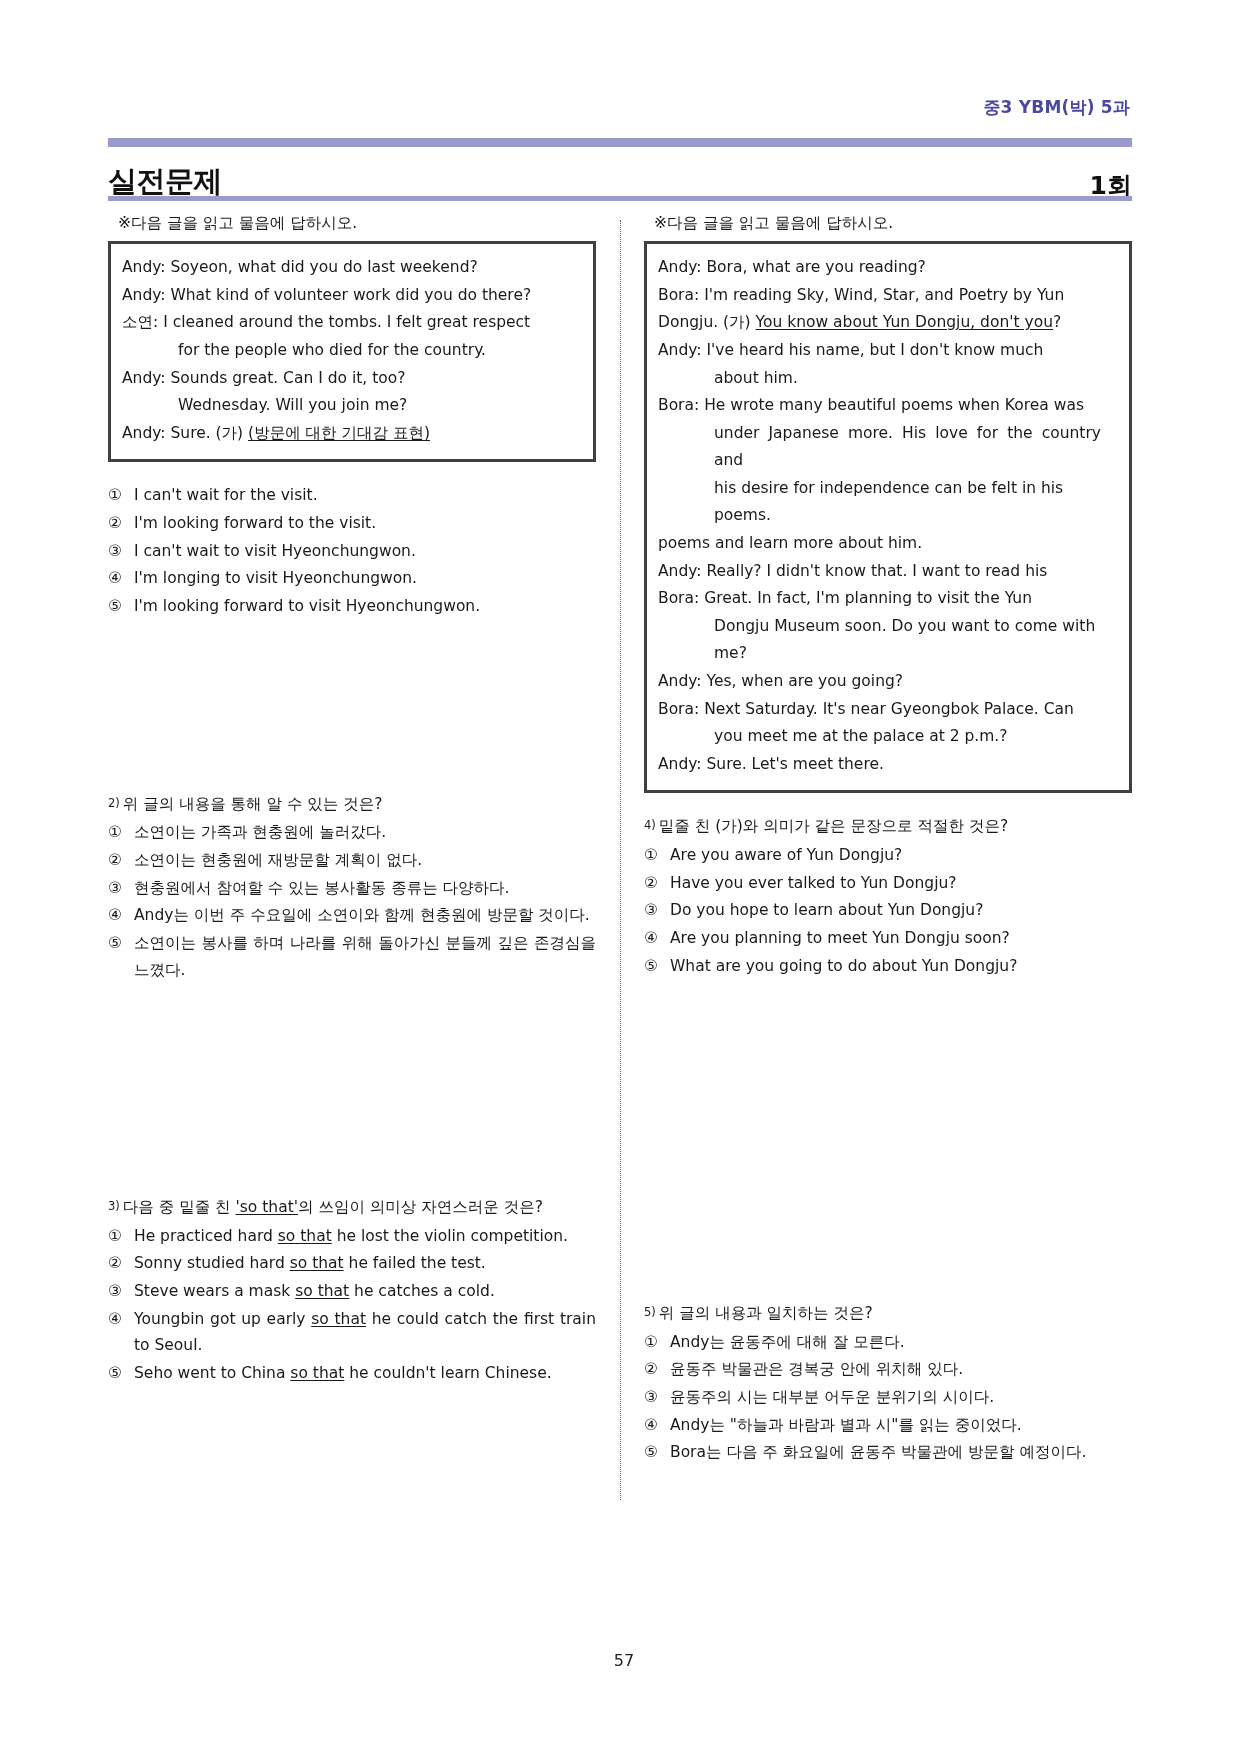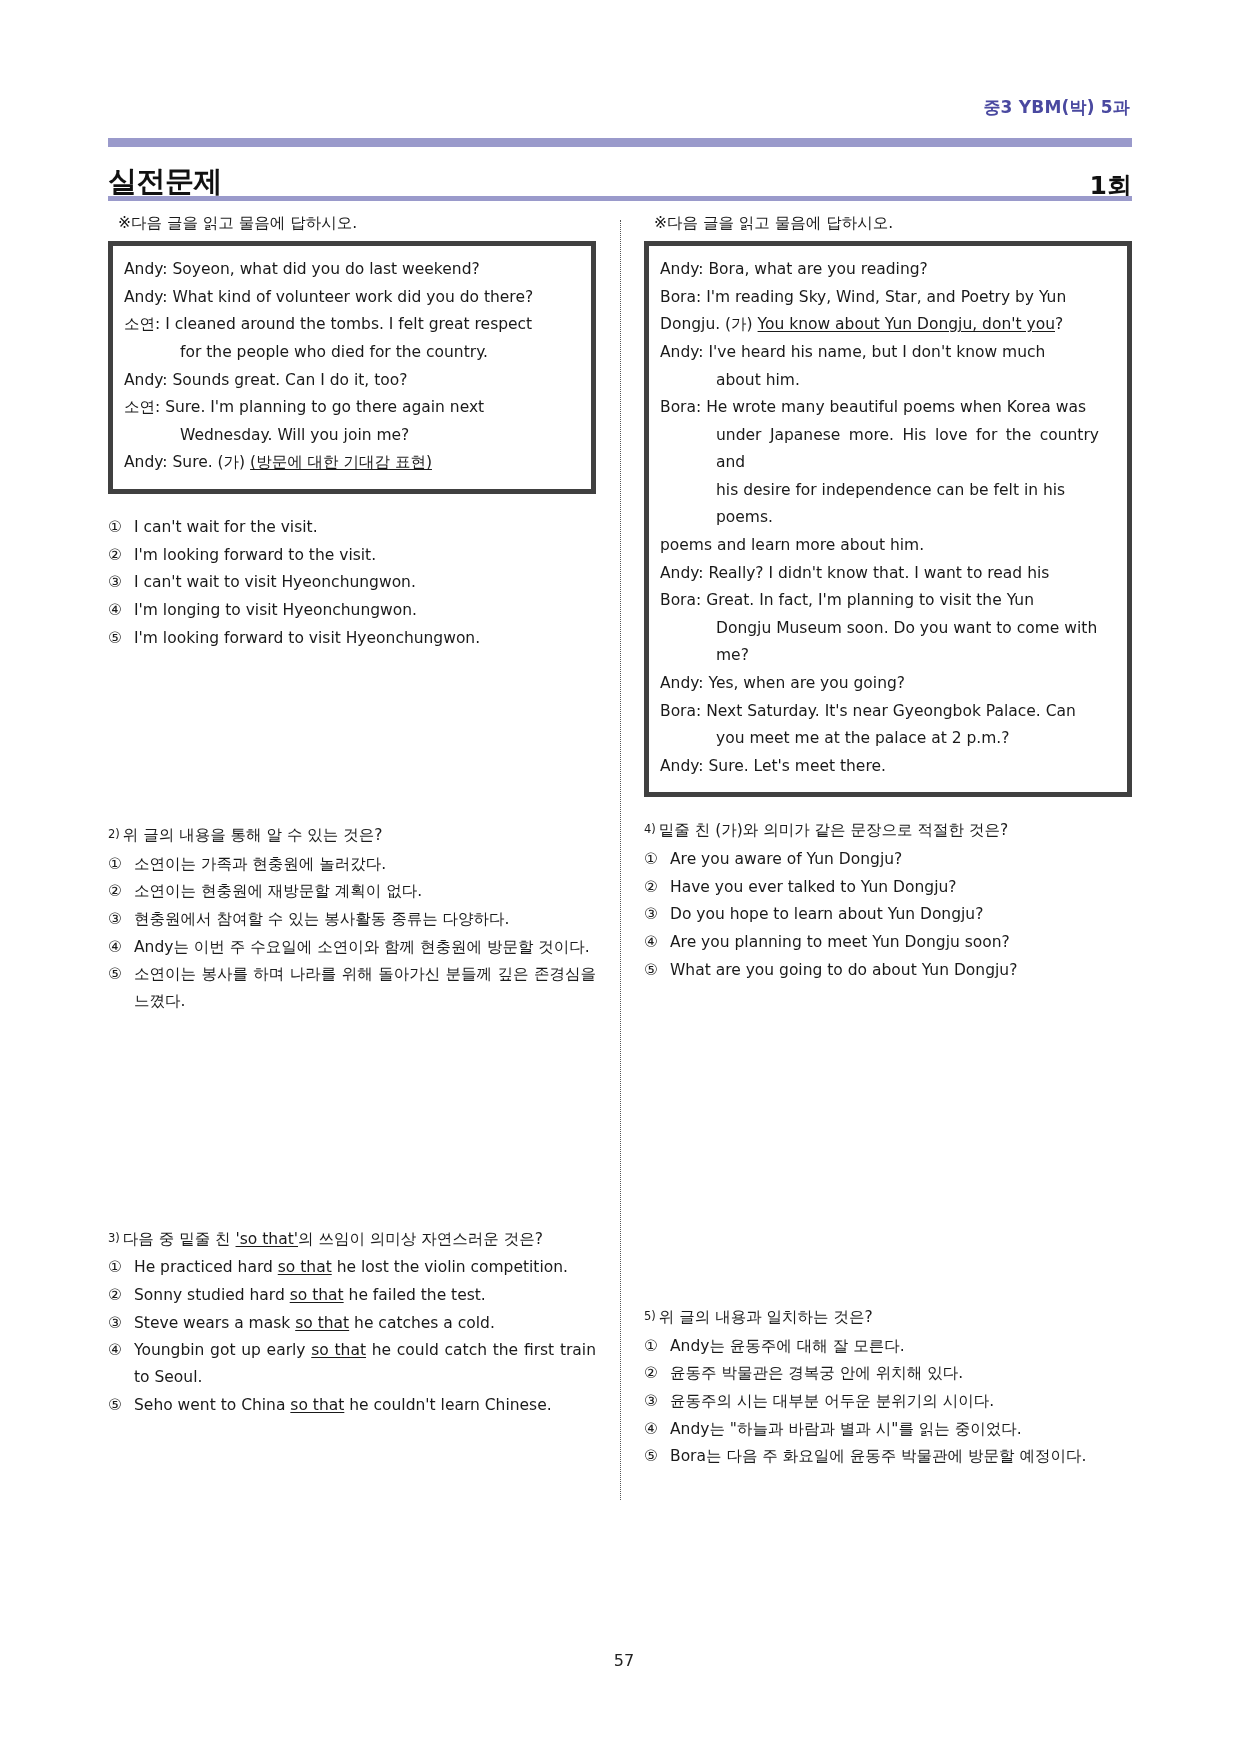--- a/index.html
+++ b/index.html
@@ -43,21 +43,21 @@
   .gutter {
     width:48px; display:flex; justify-content:center;
   }
   .gutter .rule {
     width:0; border-left:1px dotted #555; height:1280px; margin-top:8px;
   }
 
   .instr { font-size:15.5px; margin:0 0 6px 10px; line-height:1.5; }
 
   .dialogbox {
-    border:5px solid #404040;
+    border:3px solid #404040;
     padding:10px 28px 12px 11px;
     font-size:15.5px;
     line-height:1.78;
   }
   .line { display:block; text-align:justify; text-justify:inter-word; }
   .line.hang { padding-left:56px; }
   .spk { }
   .u { text-decoration:underline; text-underline-offset:2px;margin-top:21px; }
 
   .qblock { margin-top:20px; font-size:15.5px; line-height:1.72; }
@@ -95,21 +95,20 @@
   <div class="cols">
 
     <div class="col">
       <div class="instr">※다음 글을 읽고 물음에 답하시오.</div>
       <div class="dialogbox" id="left-dialog">
           <span class="line"><span class="spk">Andy: </span>Soyeon, what did you do last weekend?</span>
           <span class="line"><span class="spk">Andy: </span>What kind of volunteer work did you do there?</span>
           <span class="line"><span class="spk">소연: </span>I cleaned around the tombs. I felt great respect</span>
           <span class="line hang">for the people who died for the country.</span>
           <span class="line"><span class="spk">Andy: </span>Sounds great. Can I do it, too?</span>
-          <span class="line"><span class="spk">소연: </span>Sure. I'm planning to go there again next</span>
           <span class="line hang">Wednesday. Will you join me?</span>
           <span class="line"><span class="spk">Andy: </span>Sure. (가) <span class="u">(방문에 대한 기대감 표현)</span></span>
         </div>
       <div id="left-questions">
           <div class="qblock">
             <div class="opt"><span class="circ">①</span>I can't wait for the visit.</div>
             <div class="opt"><span class="circ">②</span>I'm looking forward to the visit.</div>
             <div class="opt"><span class="circ">③</span>I can't wait to visit Hyeonchungwon.</div>
             <div class="opt"><span class="circ">④</span>I'm longing to visit Hyeonchungwon.</div>
             <div class="opt"><span class="circ">⑤</span>I'm looking forward to visit Hyeonchungwon.</div>

